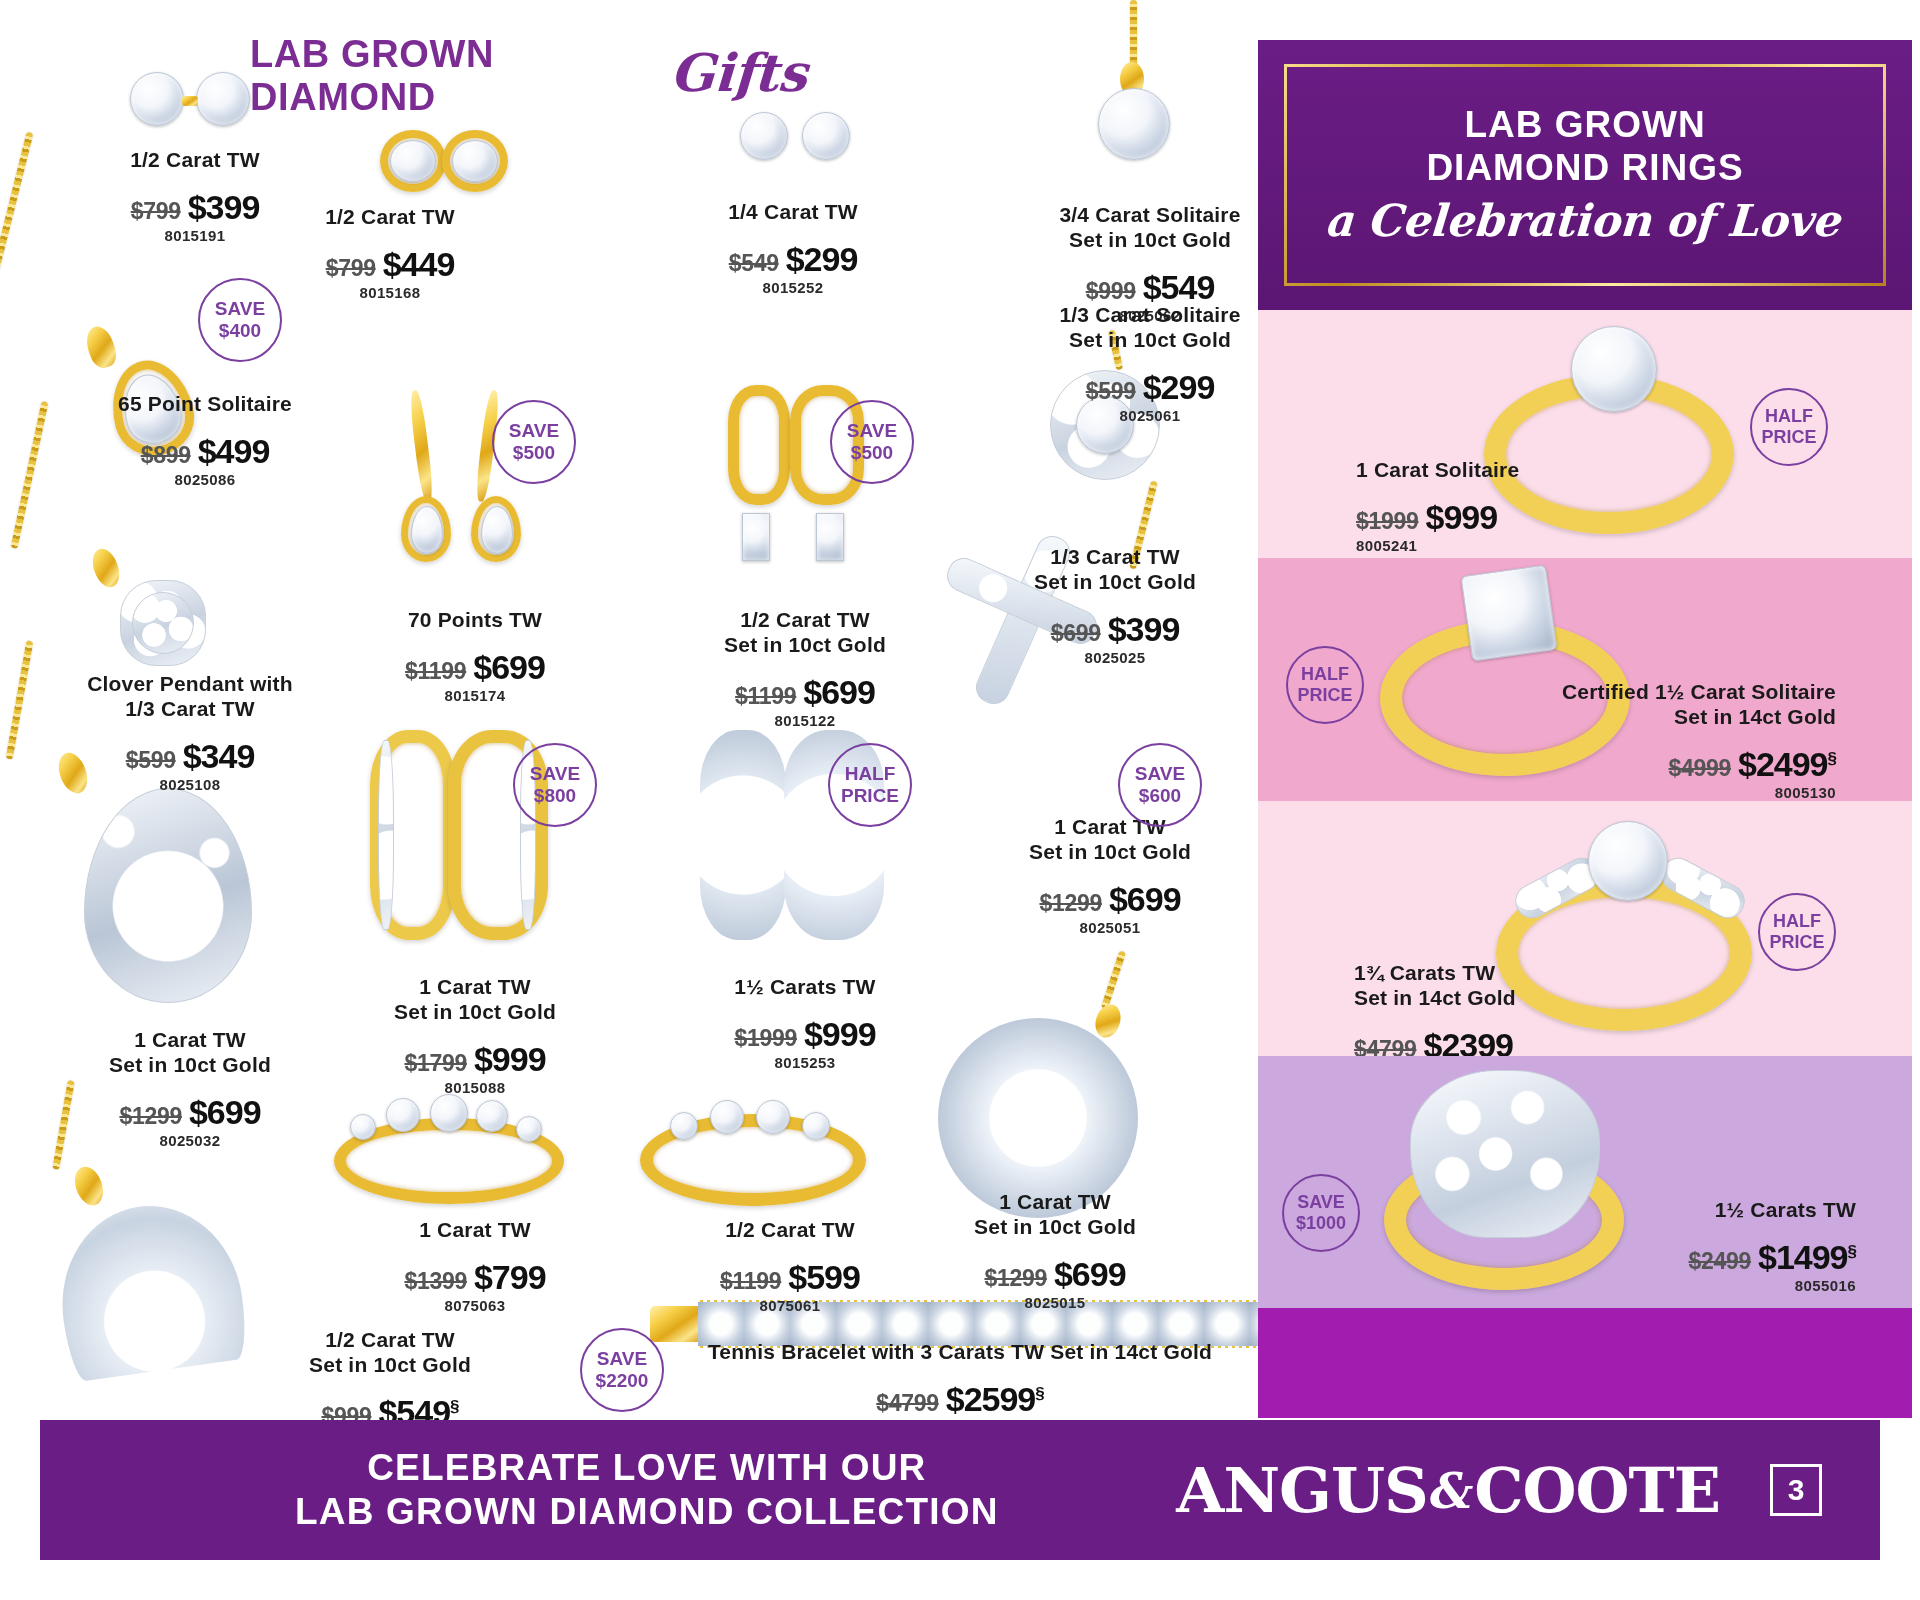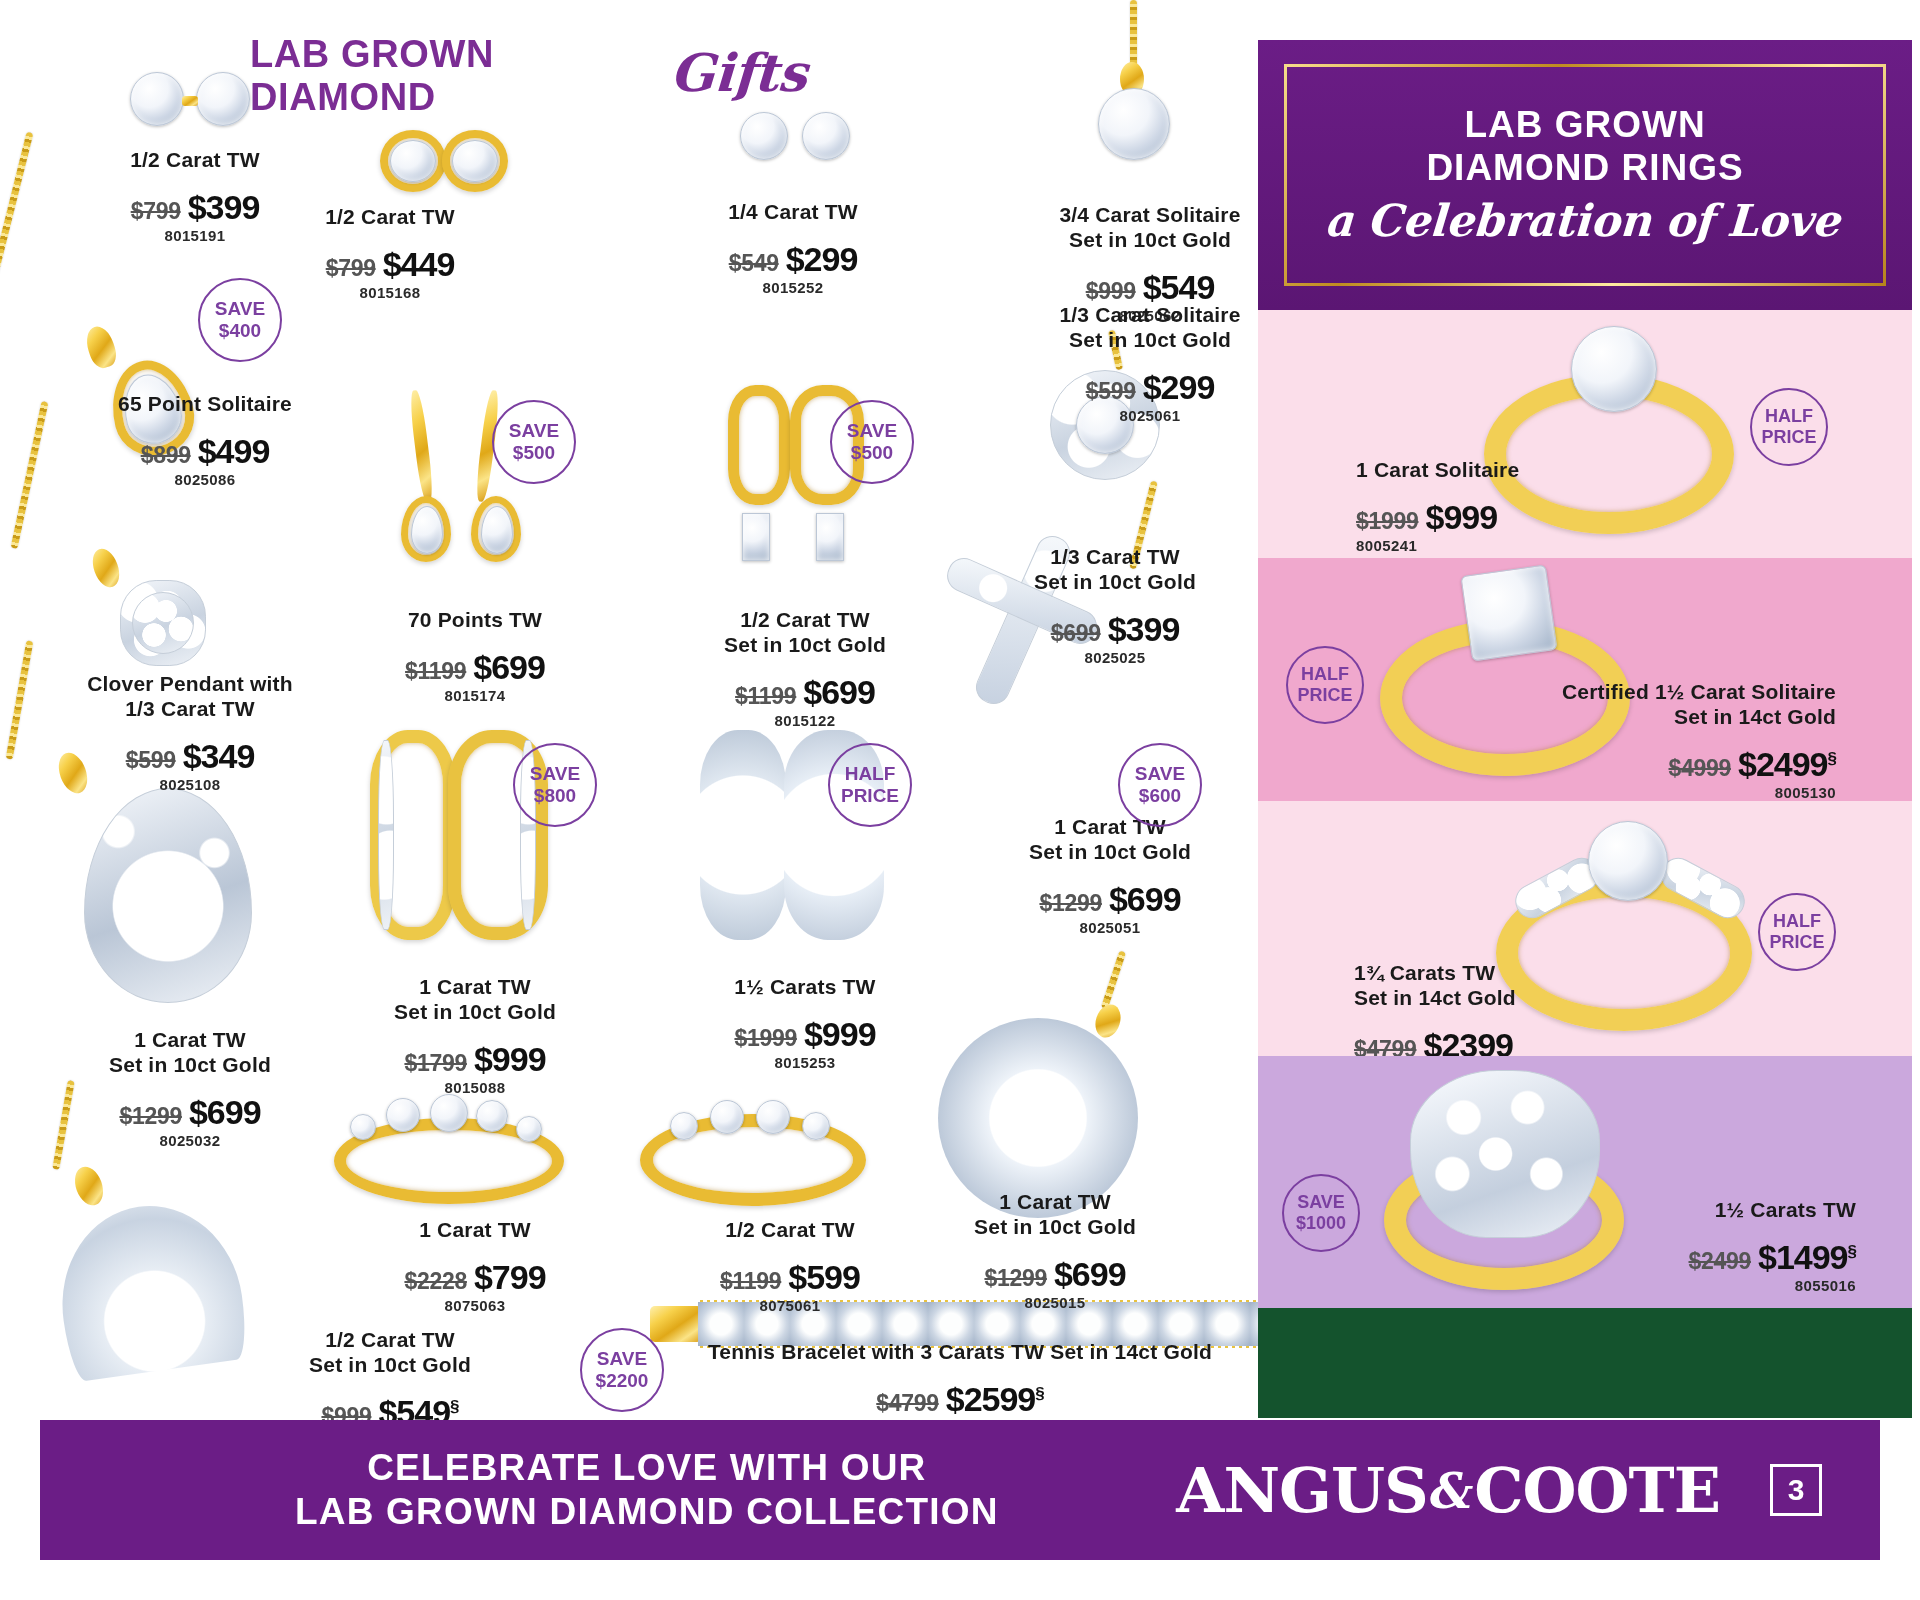--- a/index.html
+++ b/index.html
@@ -89,21 +89,21 @@
       radial-gradient(circle at 55% 30%, #fff 0 20%, transparent 21%),
       radial-gradient(circle at 80% 60%, #fff 0 20%, transparent 21%),
       radial-gradient(circle at 35% 70%, #fff 0 20%, transparent 21%),
       linear-gradient(160deg,#f4f7fb,#c9d3e0 55%,#eef2f7);
     border:1px solid #c5ced9;
   }
 
   
   .rings-panel {
     position:absolute; left:1258px; top:40px; width:654px; height:1378px;
-    background:#14532d; overflow:hidden;
+    background:#a21caf; overflow:hidden;
   }
   .rp-head {
     height:270px; background: linear-gradient(180deg,#6b1d86 0%, #5b1673 100%);
     position:relative; display:flex; align-items:center; justify-content:center;
   }
   .rp-head .frame {
     position:absolute; left:26px; top:24px; right:26px; bottom:24px;
     border:3px solid;
     border-image: linear-gradient(135deg,#f6dc8a,#c08c21,#ffeaa0,#b8831c) 1;
   }
@@ -425,21 +425,21 @@
       <span class="was">$1299</span><span class="now">$699</span>
     </div>
     <div class="sku">8025051</div>
   </div>
   <div class="badge sz-lg" style="left:1118px;top:743px;">SAVE
 $600</div>
 
   <div class="art" style="left:330px;top:1218px;width:290px;">
     <div class="desc">1 Carat TW</div>
     <div class="priceline">
-      <span class="was">$2228</span><span class="now">$799</span>
+      <span class="was">$1399</span><span class="now">$799</span>
     </div>
     <div class="sku">8075063</div>
   </div>
 
   <div class="art" style="left:645px;top:1218px;width:290px;">
     <div class="desc">1/2 Carat TW</div>
     <div class="priceline">
       <span class="was">$1199</span><span class="now">$599</span>
     </div>
     <div class="sku">8075061</div>

